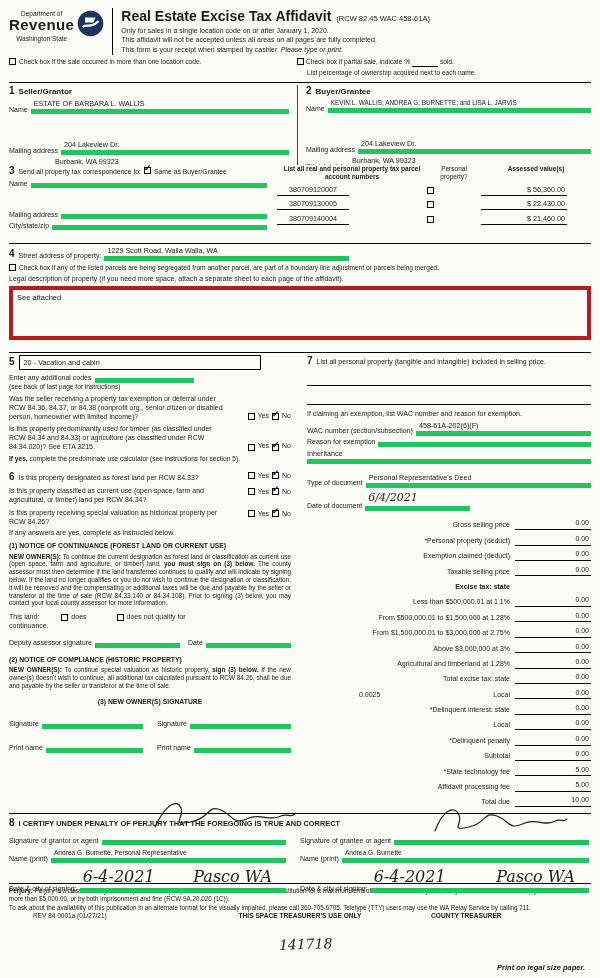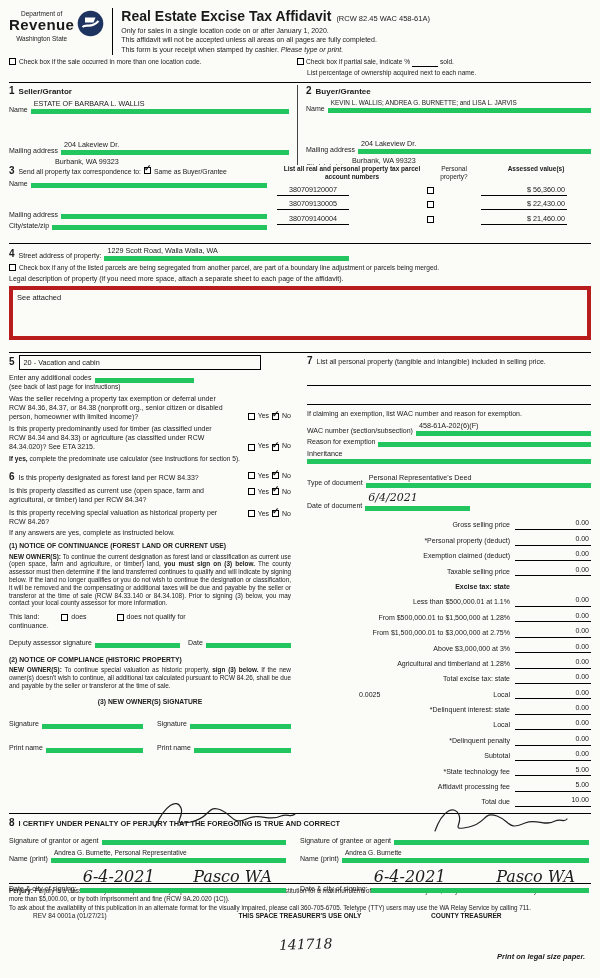--- a/index.html
+++ b/index.html
@@ -82,21 +82,21 @@
   .s8half{width:50%;padding-right:14px}
   .sig{position:absolute;pointer-events:none}
   
   .perjury{font-size:6.3px;line-height:1.25;margin-top:3px}
   .footer{position:absolute;left:9px;right:9px;top:904}
   .fline{display:flex;align-items:baseline}
   .rev{width:160px;flex:none;padding-left:24px;font-size:6.5px}
   .treas{flex:1;text-align:center;font-size:6.6px;font-weight:bold}
   .ctreas{width:160px;flex:none;font-size:6.6px;font-weight:bold}
   .stamp{position:absolute;left:270px;top:24px;font-size:14px;transform:rotate(-2deg)}
-  .printnote{position:absolute;right:6px;top:40px;text-align:left}
+  .printnote{position:absolute;right:6px;top:51px;text-align:left}
   .pn1{font-weight:bold;font-style:italic;font-size:7.5px}
 </style>
 </head>
 <body>
 
 <div class="page">
 
   <div class="header">
     <div class="row">
       <div class="logo-txt">

